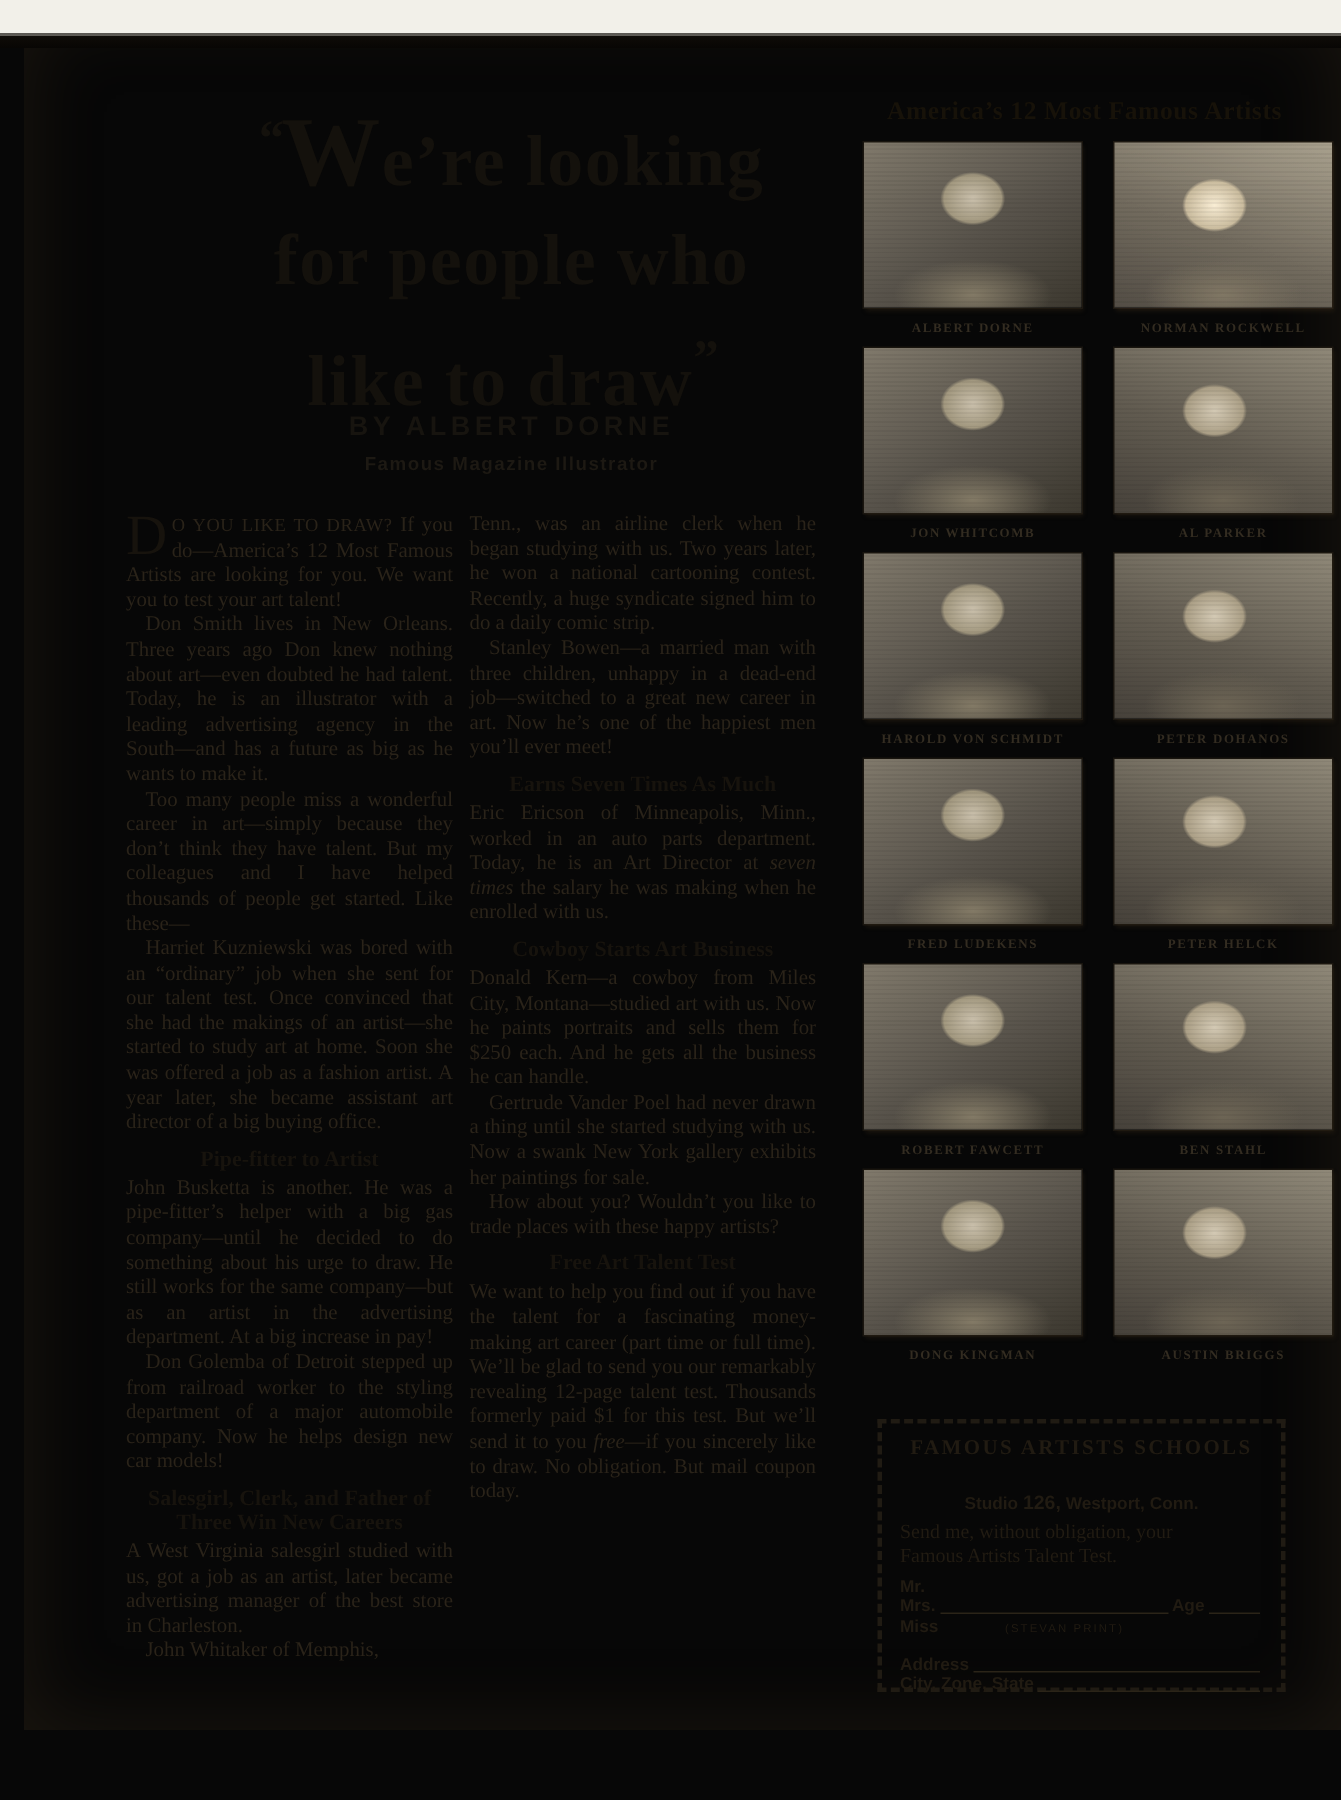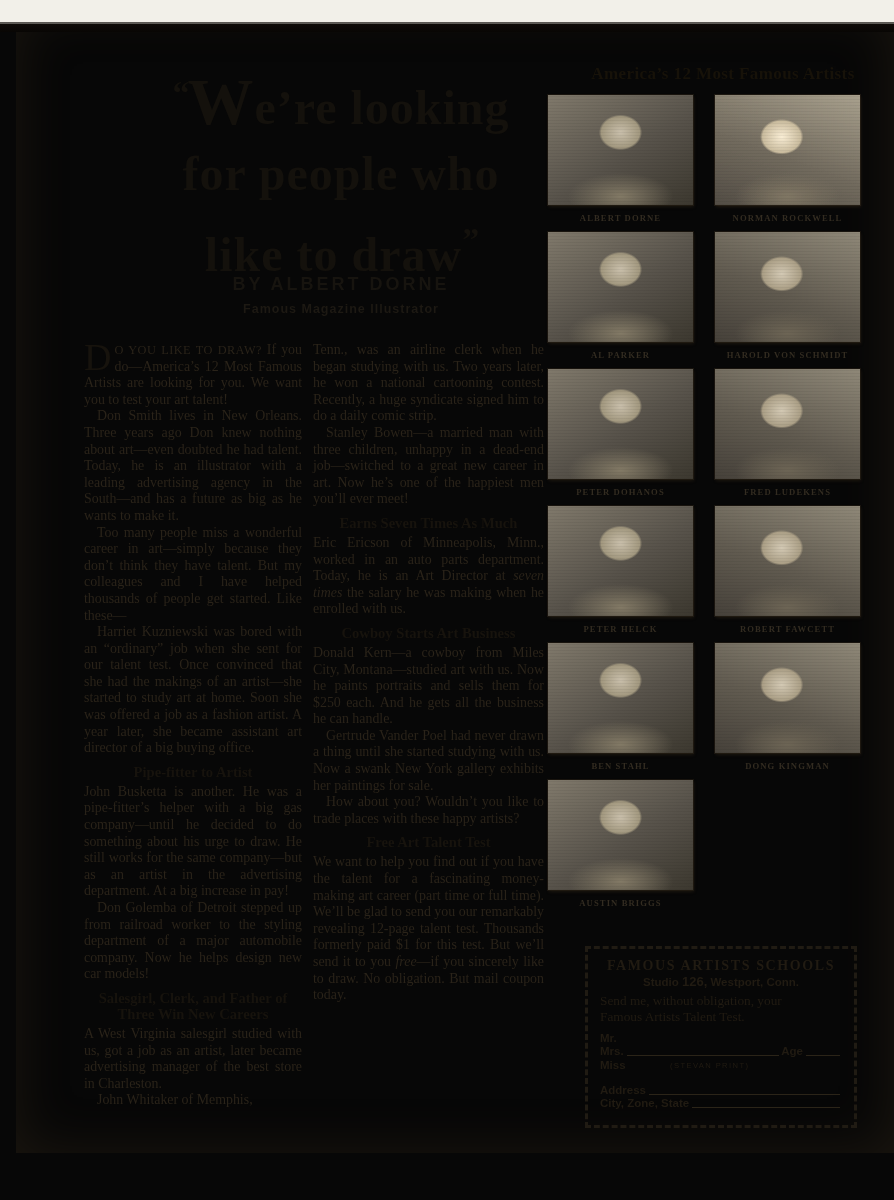--- a/index.html
+++ b/index.html
@@ -44,21 +44,21 @@
   .bp.ind{text-indent:13px;}
   .subhead{margin:7px 0 4px;font-size:14.6px;line-height:16px;text-align:center;
      font-weight:700;color:#17130d;}
   .dropcap{float:left;font-size:38px;line-height:29px;padding:1px 3px 0 0;color:#17130d;}
   .lead-caps{font-size:12.3px;letter-spacing:.4px;}
   .bp em{font-style:italic;}
 
   
   .artists-title{position:absolute;left:549px;top:56px;width:316px;text-align:center;
      font-weight:700;font-size:17px;letter-spacing:.4px;color:#171209;}
-  .artists-grid{position:absolute;left:532px;top:87px;width:312px;
+  .artists-grid{position:absolute;left:560px;top:87px;width:312px;
      display:grid;grid-template-columns:1fr 1fr;column-gap:22px;row-gap:9px;}
   .cell{text-align:center;}
   .photo{height:110px;width:100%;
      background:
        repeating-linear-gradient(0deg,rgba(0,0,0,.05) 0 1px,rgba(0,0,0,0) 1px 3px),
        radial-gradient(ellipse 24% 26% at 50% 34%, #c9bfab 0%, #a2987f 55%, rgba(0,0,0,0) 62%),
        radial-gradient(ellipse 52% 30% at 50% 92%, #837a66 0%, rgba(0,0,0,0) 70%),
        linear-gradient(148deg,#80796b 0%,#57524a 55%,#3c382f 100%);
      box-shadow:0 0 0 1px rgba(40,33,22,.55), 1px 2px 3px rgba(60,45,25,.35);}
   .cell:nth-child(even) .photo{
@@ -69,21 +69,21 @@
        linear-gradient(200deg,#8f8878 0%,#615b50 55%,#46413a 100%);}
   .cell:nth-child(2) .photo{filter:brightness(1.18);}
   .caption{margin-top:8px;font-size:8.6px;letter-spacing:1.1px;font-weight:700;
      color:#332c21;}
 
   
   .coupon{position:absolute;left:569px;top:938px;width:272px;height:182px;
      border:3px dashed #201b13;padding:9px 12px 0 12px;box-sizing:border-box;color:#211b12;}
   .cpn-school{text-align:center;font-weight:700;font-size:14px;letter-spacing:1.6px;}
   .cpn-studio{text-align:center;font-family:"Liberation Sans","DejaVu Sans",sans-serif;
-     font-weight:700;font-size:11.5px;margin-top:0;}
+     font-weight:700;font-size:11.5px;margin-top:20px;}
   .cpn-studio .num{font-size:13px;}
   .cpn-offer{font-size:13.3px;line-height:15.5px;margin-top:4px;}
   .cpn-form{font-family:"Liberation Sans","DejaVu Sans",sans-serif;font-weight:700;
      font-size:11.5px;margin-top:8px;}
   .frow{display:flex;align-items:flex-end;line-height:13px;}
   .fill{flex:1;border-bottom:1.4px solid #2b2418;margin:0 2px 2px 3px;}
   .fill.short{flex:0 0 34px;}
   .mr-row{margin-bottom:1px;}
   .miss-row{position:relative;margin-top:1px;}
   .please{position:absolute;left:70px;top:2px;font-weight:400;font-size:7.6px;
@@ -136,20 +136,24 @@
     <div class="cell">
         <div class="photo"></div>
         <div class="caption">ALBERT DORNE</div>
       </div>
     <div class="cell">
         <div class="photo"></div>
         <div class="caption">NORMAN ROCKWELL</div>
       </div>
     <div class="cell">
         <div class="photo"></div>
+        <div class="caption">JON WHITCOMB</div>
+      </div>
+    <div class="cell">
+        <div class="photo"></div>
         <div class="caption">AL PARKER</div>
       </div>
     <div class="cell">
         <div class="photo"></div>
         <div class="caption">HAROLD VON SCHMIDT</div>
       </div>
     <div class="cell">
         <div class="photo"></div>
         <div class="caption">PETER DOHANOS</div>
       </div>

